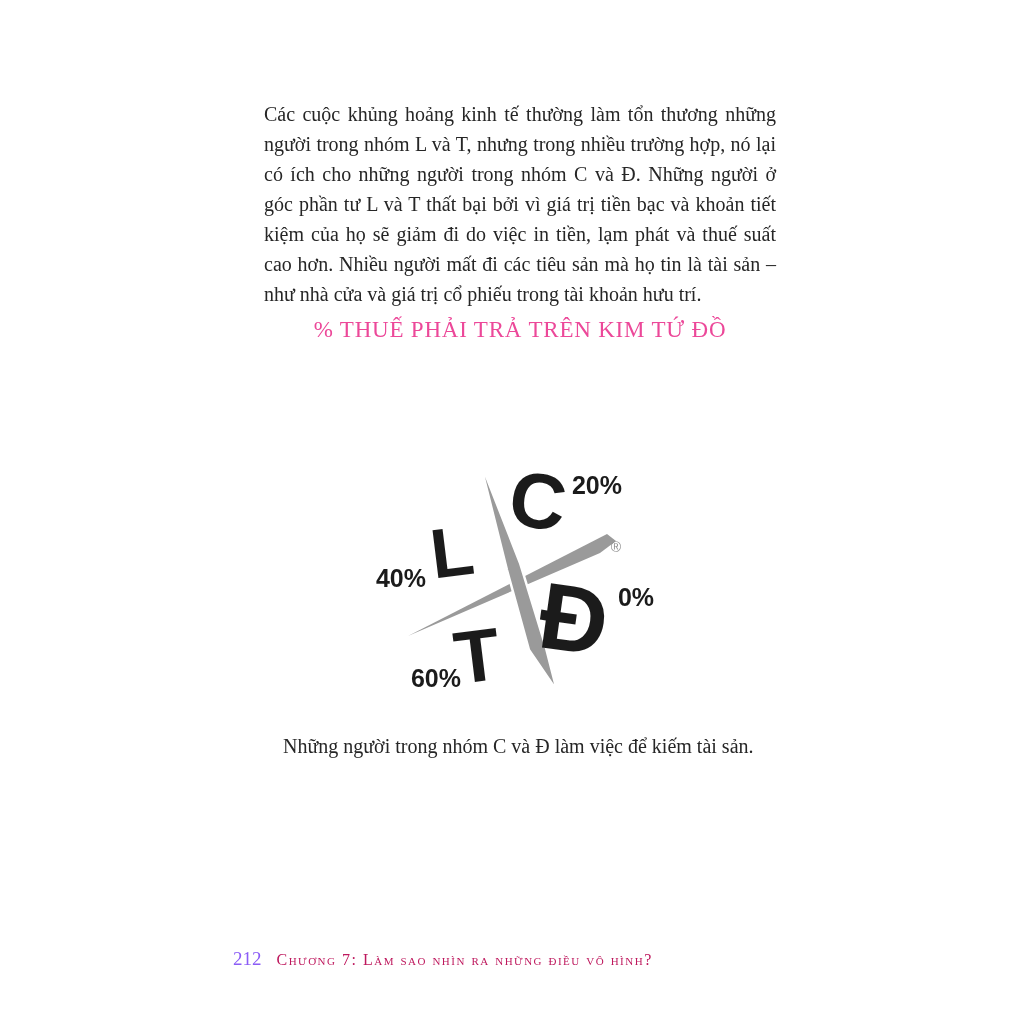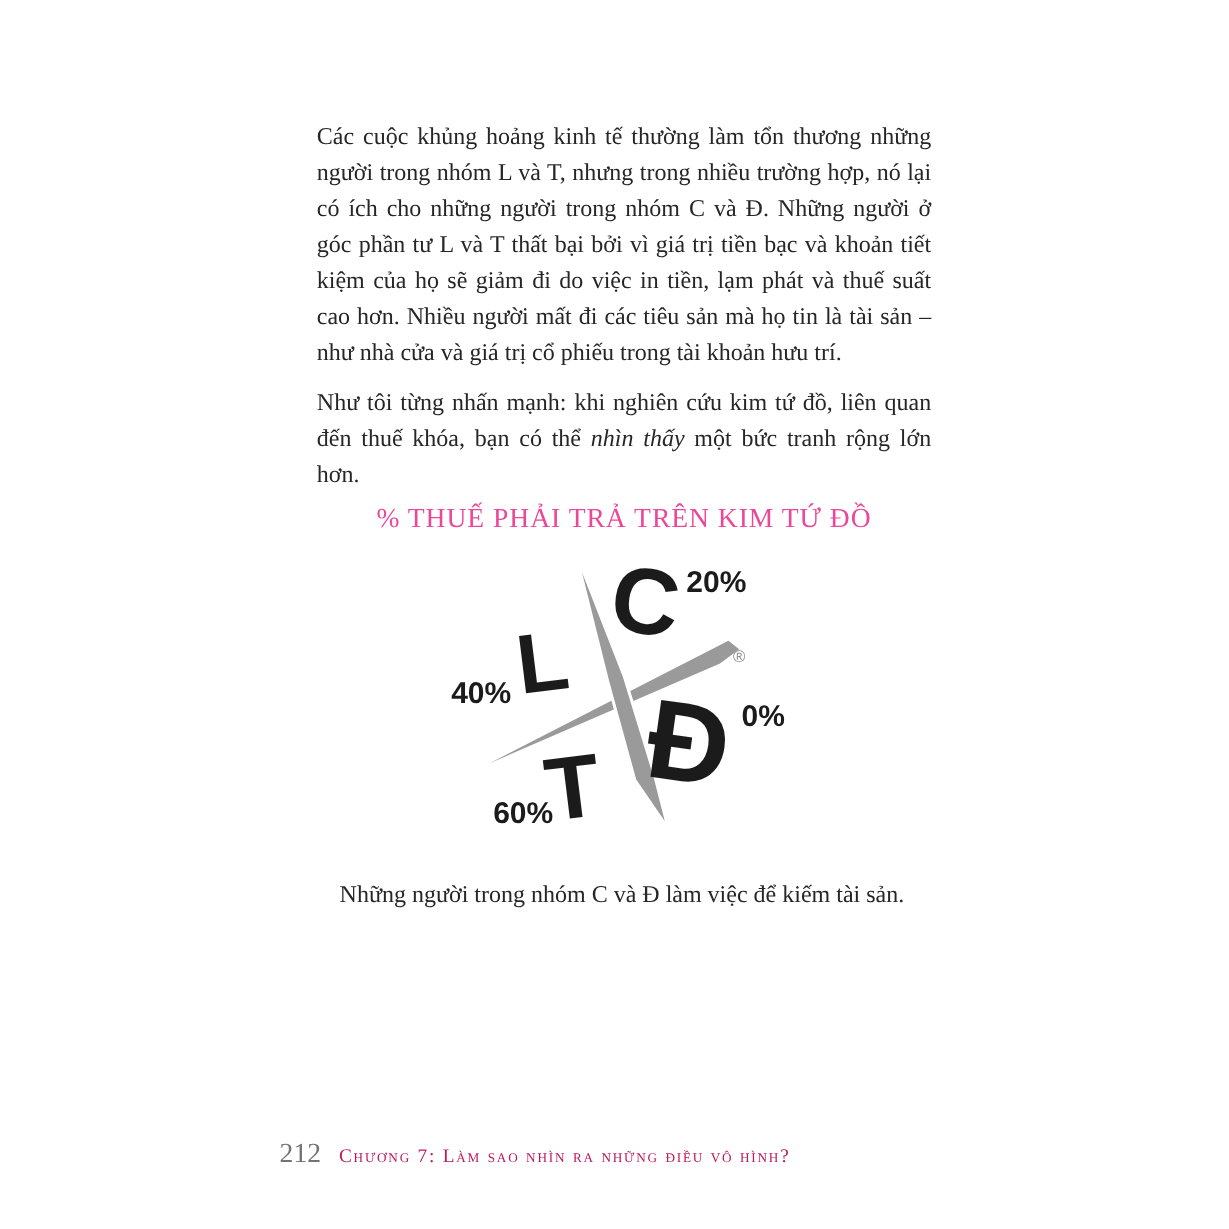--- a/index.html
+++ b/index.html
@@ -75,42 +75,39 @@
     text-align: justify;
   }
   .qa-note { margin-top: 4px; white-space: nowrap; font-family: Liberation Serif, serif; }
   .footer {
     position: absolute;
     left: 233px;
     top: 948px;
     white-space: nowrap;
   }
   .footer-page-num {
-    font-size: 23px;
-    color: #737373;
+    font-size: 19px;
+    color: #8b5cf6;
   }
   .footer-chapter {
     margin-left: 11px;
     font-size: 16px;
     font-variant: small-caps;
     letter-spacing: 1.5px;
     color: #be185d;
   }
 </style>
 </head>
 <body>
 
 <div class="page">
 
   <div class="content-top">
     <p class="para">
       <span>Các cuộc khủng hoảng kinh tế thường làm tổn thương những người trong nhóm L và T, nhưng trong nhiều trường hợp, nó lại có ích cho những người trong nhóm C và Đ. Những người ở góc phần tư L và T thất bại bởi vì giá trị tiền bạc và khoản tiết kiệm của họ sẽ giảm đi do việc in tiền, lạm phát và thuế suất cao hơn. Nhiều người mất đi các tiêu sản mà họ tin là tài sản – như nhà cửa và giá trị cổ phiếu trong tài khoản hưu trí.</span>
-    </p>
-    <p class="para para-2">
-      <span>Như tôi từng nhấn mạnh: khi nghiên cứu kim tứ đồ, liên quan đến thuế khóa, bạn có thể </span><em>nhìn thấy</em><span> một bức tranh rộng lớn hơn.</span>
     </p>
     <p class="diagram-heading">% THUẾ PHẢI TRẢ TRÊN KIM TỨ ĐỒ</p>
   </div>
 
   <div class="quadrant-wrap">
     <svg viewBox="0 0 300 300" width="300" height="300">
       <polygon points="38,188 237,86 246,93 230,105" fill="#9a9a9a"></polygon>
       <polygon points="109,10 150,115 176,200 187,243 159,202 137,122" fill="#9a9a9a" stroke="#ffffff" stroke-width="2.5"></polygon>
 
       <text class="qletter" font-size="78" x="168" y="53" text-anchor="middle" dominant-baseline="central" transform="rotate(8 168 53)">C</text>

